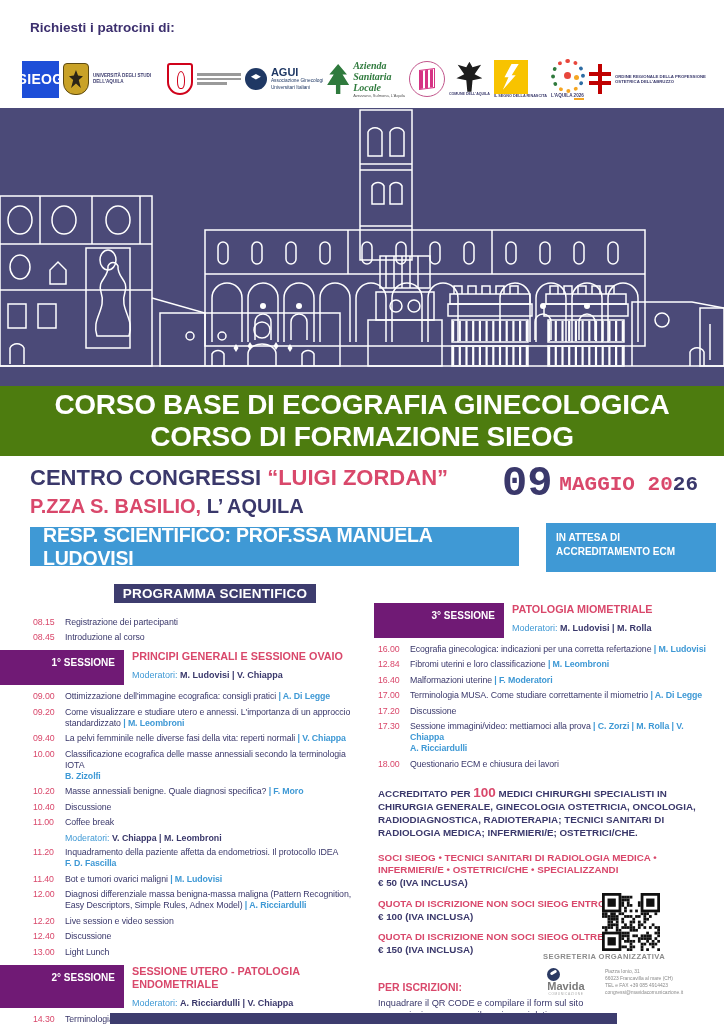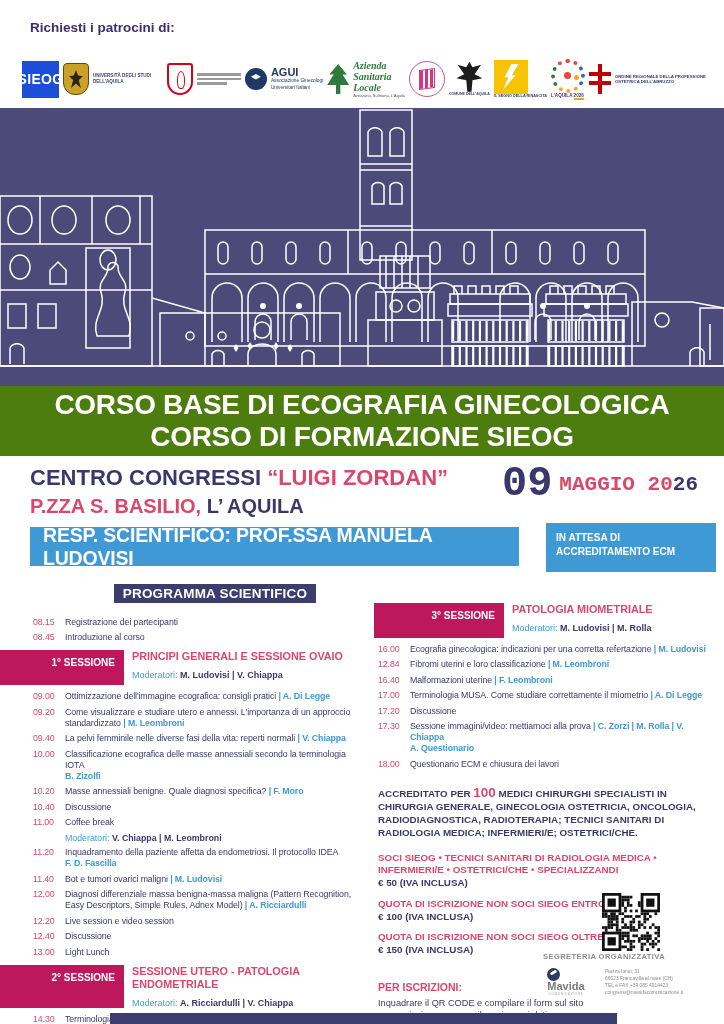--- a/index.html
+++ b/index.html
@@ -69,21 +69,21 @@
   .prow{display:flex;margin-bottom:4.5px;font-size:8.8px;line-height:1.25;letter-spacing:-.1px;}
   .colL .prow{padding-left:33px;}
   .colR .prow{padding-left:4px;}
   .ptime{width:25px;flex:none;color:#d9486b;margin-right:7px;}
   .ptxt{color:#3a386b;max-width:302px;}
   .spk{color:#3f99d5;font-weight:bold;}
   .modrow{margin:1px 0 4.5px 65px;font-size:8.8px;}
   .mlabel{color:#3f99d5;}
   .mnames{color:#3a386b;font-weight:bold;}
   .sess{display:flex;margin:7px 0 6px 0;}
-  .badge{background:#be185d;color:#fff;font-weight:bold;font-size:10px;text-align:right;
+  .badge{background:#701a75;color:#fff;font-weight:bold;font-size:10px;text-align:right;
          padding:7px 9px 17px 0;flex:none;}
   .colL .badge{width:124px;}
   .colR .badge{width:130px;}
   .sinfo{margin-left:8px;}
   .stitle{color:#d9486b;font-weight:bold;font-size:10.8px;line-height:1.2;}
   .smods{font-size:9px;margin-top:7px;}
   
   .accredit{margin:14px 0 0 4px;width:334px;font-weight:bold;font-size:9.8px;line-height:1.3;color:#3a386b;}
   .accredit .big{color:#d9486b;font-size:13.5px;}
   .fees{margin:12px 0 0 4px;width:334px;}
@@ -415,33 +415,33 @@
         <div class="prow">
           <span class="ptime">16.00</span>
           <div class="ptxt">Ecografia ginecologica: indicazioni per una corretta refertazione<span class="spk"> | M. Ludovisi</span></div>
         </div>
         <div class="prow">
           <span class="ptime">12.84</span>
           <div class="ptxt">Fibromi uterini e loro classificazione<span class="spk"> | M. Leombroni</span></div>
         </div>
         <div class="prow">
           <span class="ptime">16.40</span>
-          <div class="ptxt">Malformazioni uterine<span class="spk"> | F. Leombroni</span></div>
+          <div class="ptxt">Malformazioni uterine<span class="spk"> | F. Moderatori</span></div>
         </div>
         <div class="prow">
           <span class="ptime">17.00</span>
           <div class="ptxt">Terminologia MUSA. Come studiare correttamente il miometrio<span class="spk"> | A. Di Legge</span></div>
         </div>
         <div class="prow">
           <span class="ptime">17.20</span>
           <div class="ptxt">Discussione</div>
         </div>
         <div class="prow">
           <span class="ptime">17.30</span>
-          <div class="ptxt">Sessione immagini/video: mettiamoci alla prova<span class="spk"> | C. Zorzi | M. Rolla | V. Chiappa</span><div class="spk">A. Questionario</div></div>
+          <div class="ptxt">Sessione immagini/video: mettiamoci alla prova<span class="spk"> | C. Zorzi | M. Rolla | V. Chiappa</span><div class="spk">A. Ricciardulli</div></div>
         </div>
         <div class="prow">
           <span class="ptime">18.00</span>
           <div class="ptxt">Questionario ECM e chiusura dei lavori</div>
         </div>
       </div>
     <div class="accredit">
       <span>ACCREDITATO PER </span><span class="big">100</span><span> MEDICI CHIRURGHI SPECIALISTI IN CHIRURGIA GENERALE, GINECOLOGIA OSTETRICIA, ONCOLOGIA, RADIODIAGNOSTICA, RADIOTERAPIA; TECNICI SANITARI DI RADIOLOGIA MEDICA; INFERMIERI/E; OSTETRICI/CHE.</span>
     </div>
     <div class="fees" id="fees">

